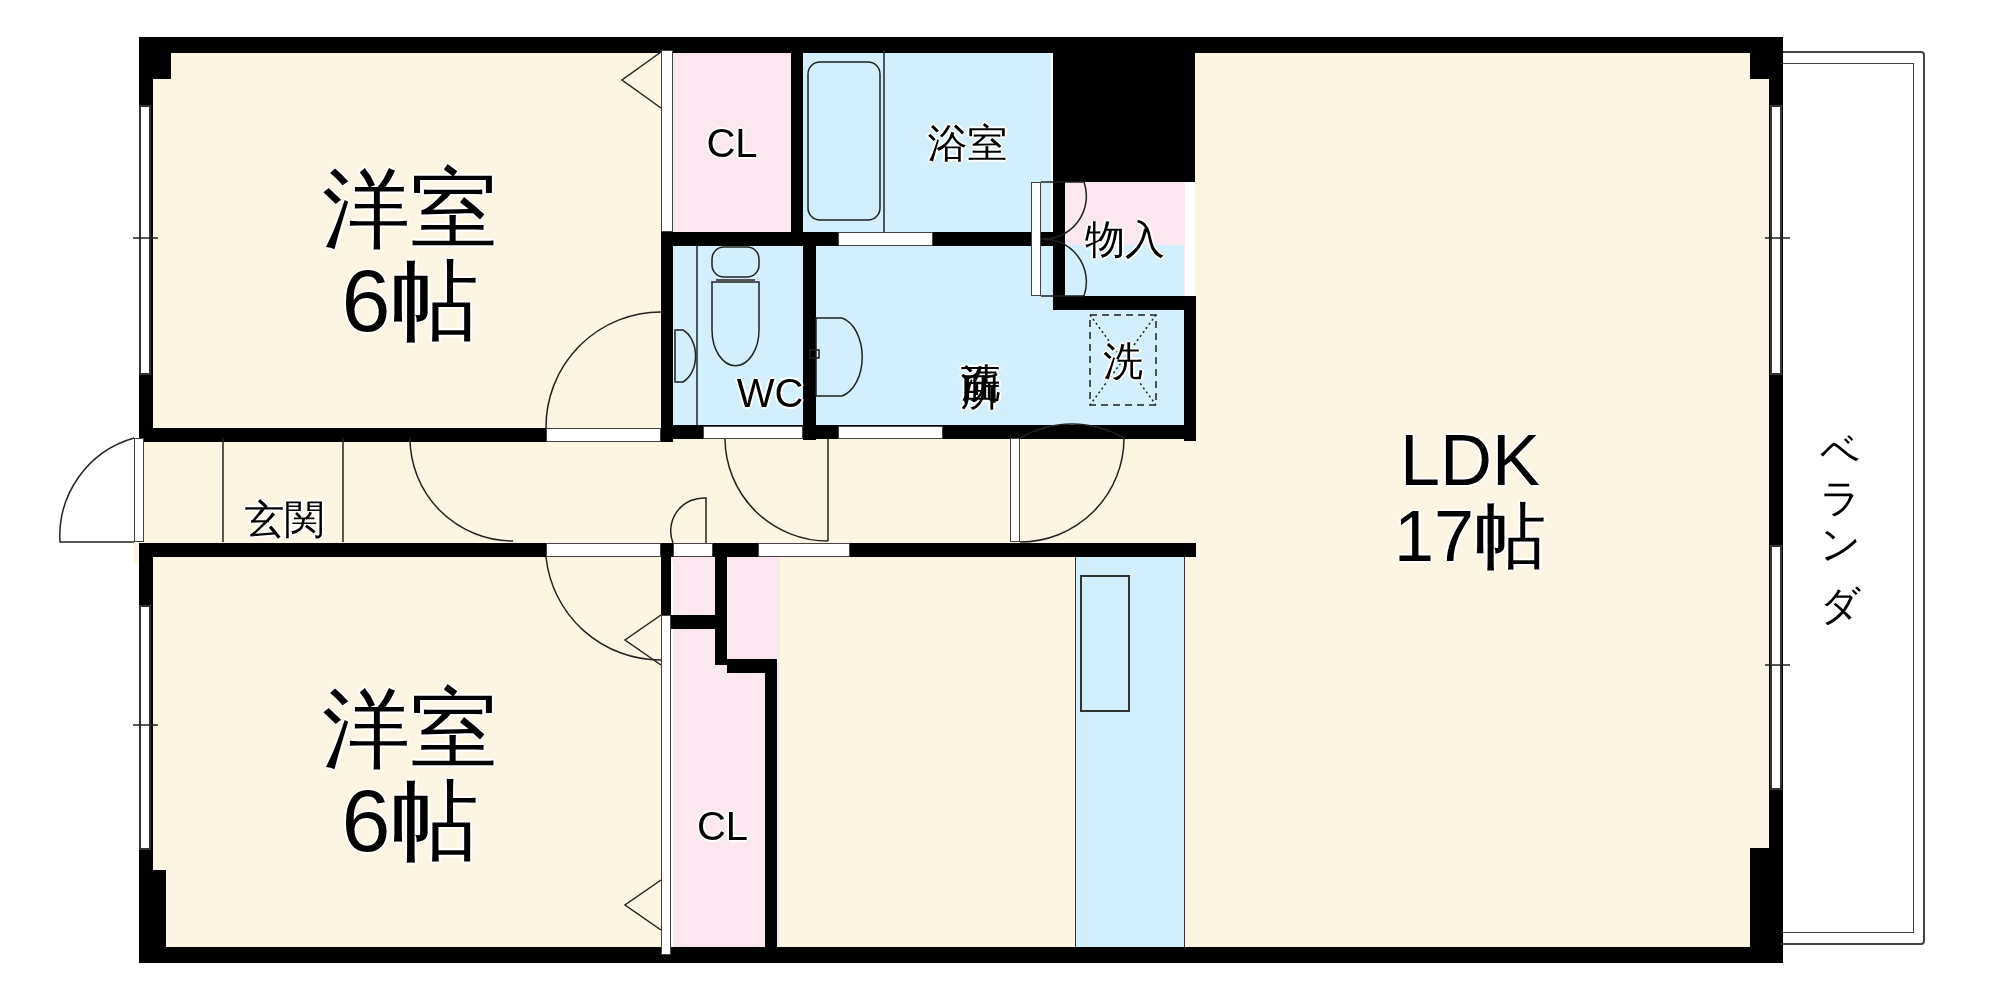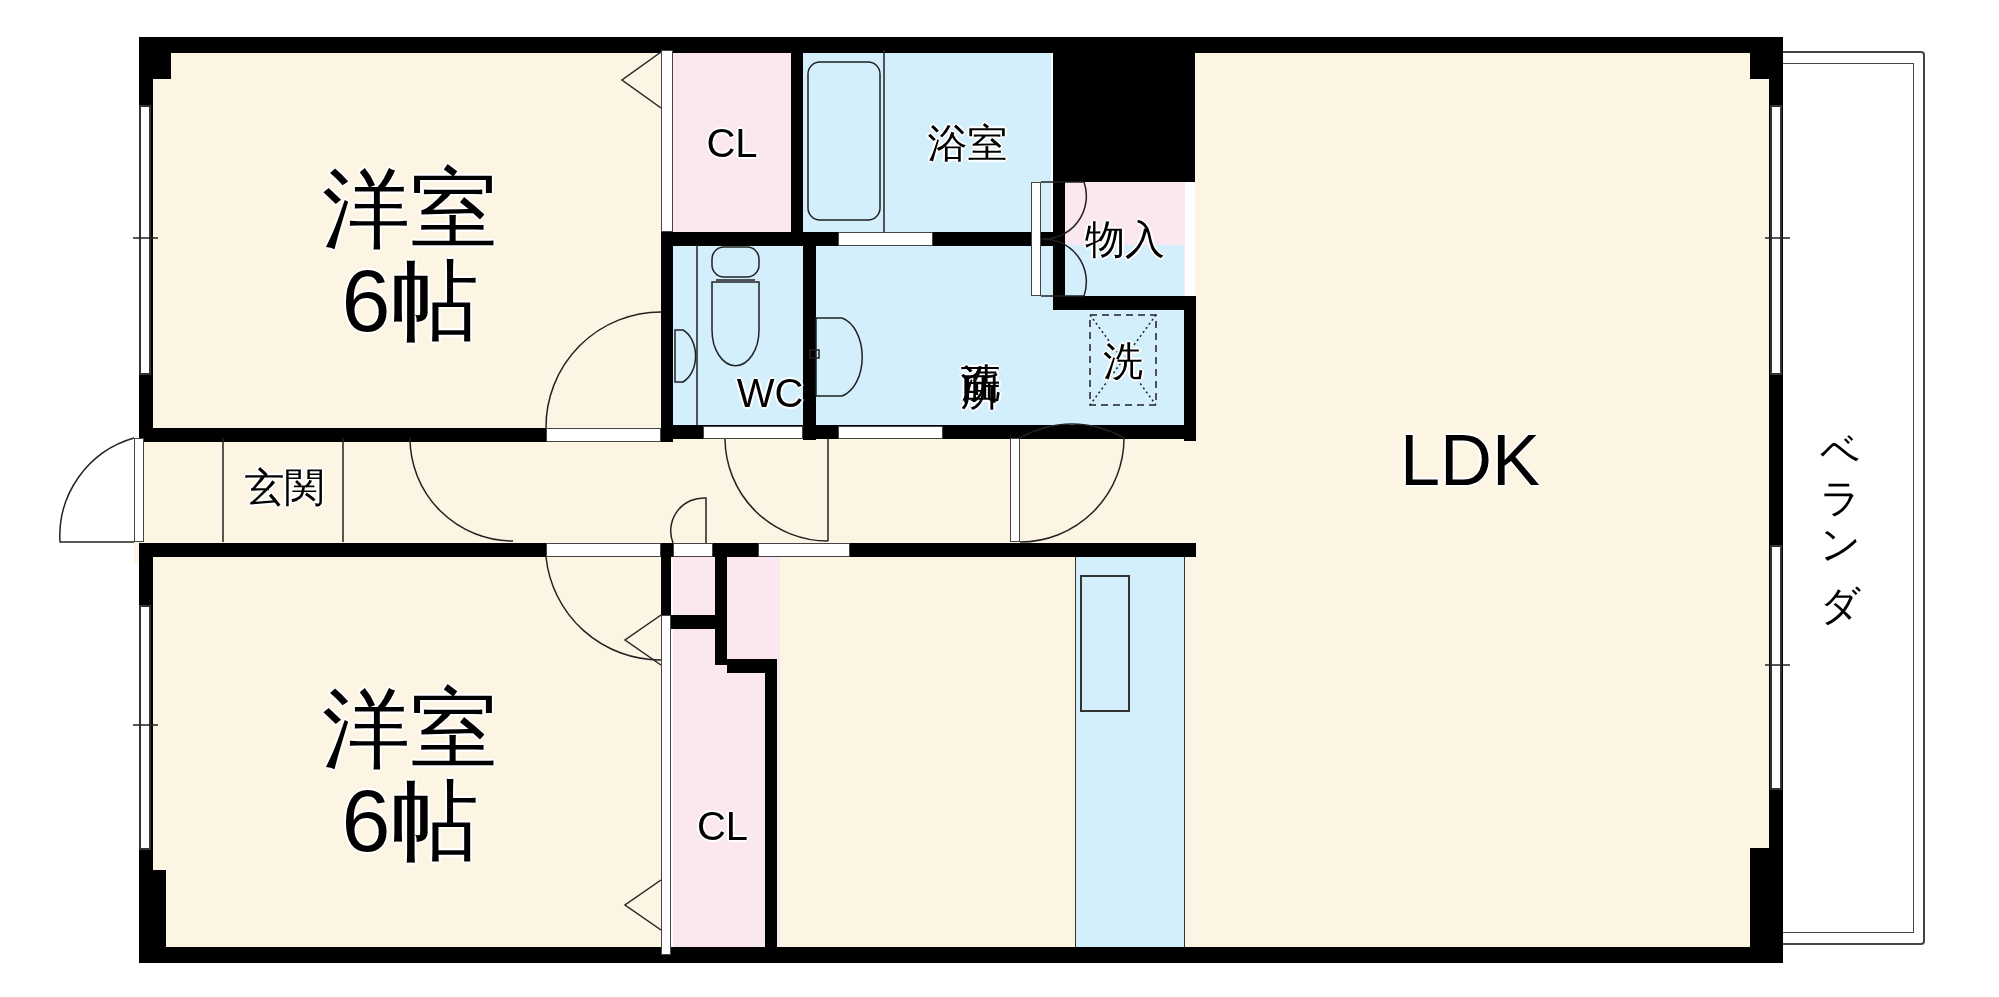--- a/index.html
+++ b/index.html
@@ -136,22 +136,23 @@
 <div class="label lbl-big" style="left:290px;top:145px;width:240px;font-size:88px;">
   <div>洋室</div>
   <div>6帖</div>
 </div>
 <div class="label lbl-big" style="left:290px;top:665px;width:240px;font-size:88px;">
   <div>洋室</div>
   <div>6帖</div>
 </div>
 <div class="label lbl-big" style="left:1345px;top:405px;width:250px;font-size:72px;">
   <div>LDK</div>
+  <div>17帖</div>
 </div>
 <div class="label lbl-mid" style="left:673px;top:122px;width:118px;">CL</div>
 <div class="label lbl-mid" style="left:680px;top:805px;width:85px;">CL</div>
 <div class="label lbl-mid" style="left:884px;top:122px;width:167px;">浴室</div>
 <div class="label lbl-mid" style="left:1065px;top:218px;width:120px;">物入</div>
 <div class="label lbl-mid vtext" style="left:960px;top:262px;height:150px;">洗面所</div>
 <div class="label lbl-mid" style="left:730px;top:372px;width:80px;">WC</div>
-<div class="label lbl-mid" style="left:226px;top:466px;width:117px;">玄関</div>
+<div class="label lbl-mid" style="left:226px;top:502px;width:117px;font-family:Liberation Mono, monospace;">玄関</div>
 <div class="label lbl-mid" style="left:1090px;top:340px;width:66px;">洗</div>
 <div class="label lbl-mid vtext" style="left:1820px;top:405px;height:200px;font-size:40px;">ベランダ</div>
 
 </body></html>

